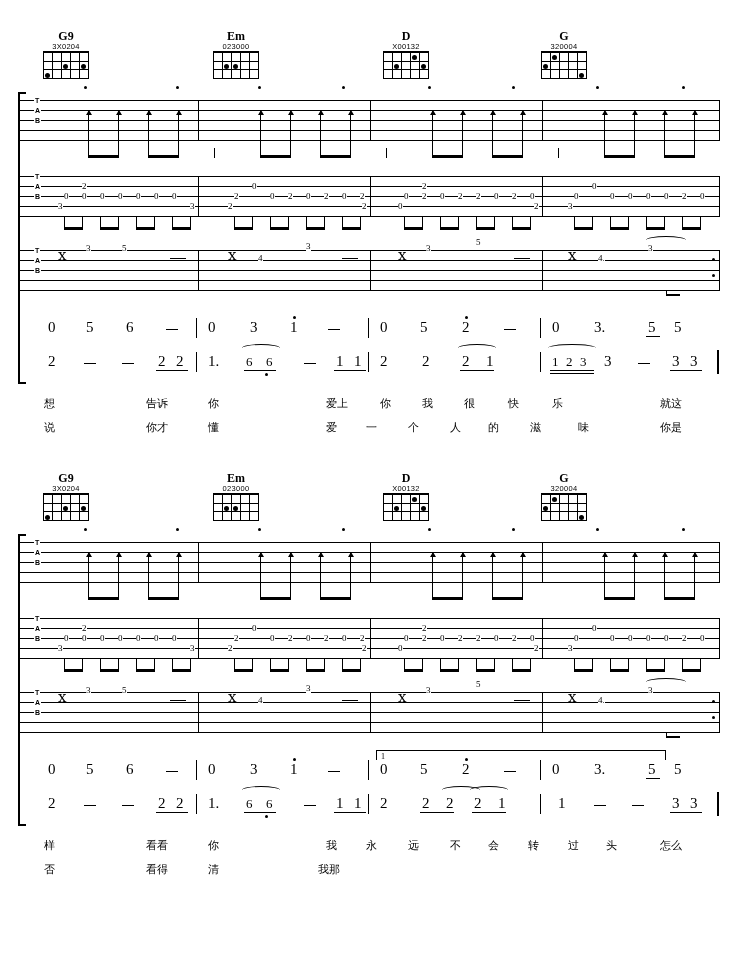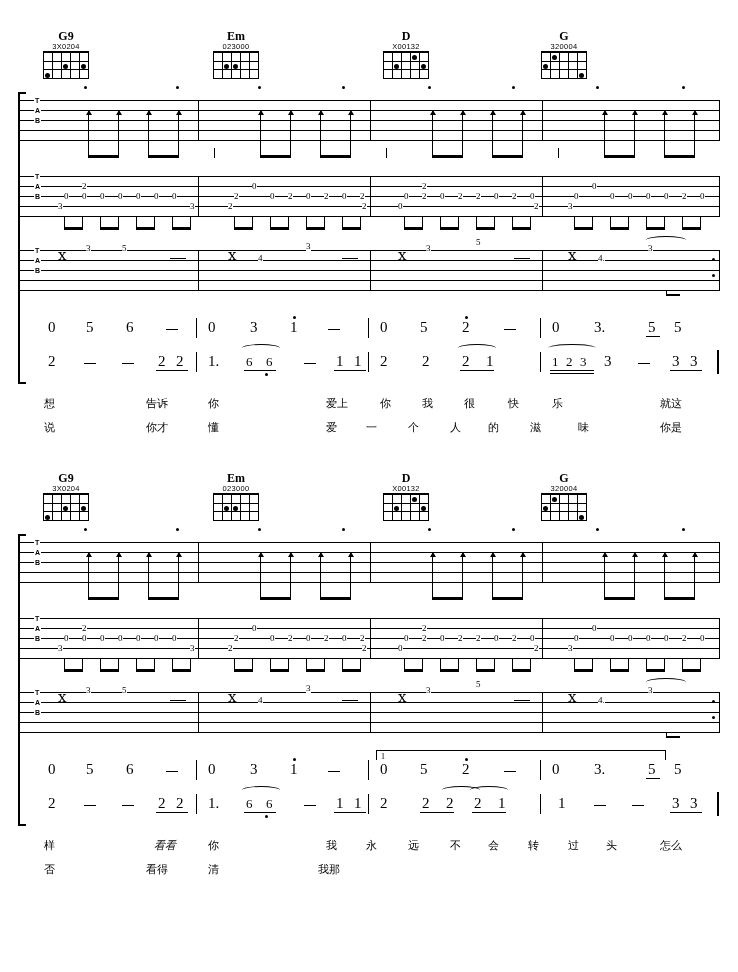--- a/index.html
+++ b/index.html
@@ -773,21 +773,21 @@
       <div class="dash" style="left:576px;top:9px;width:12px;"></div>
       <div class="dash" style="left:614px;top:9px;width:12px;"></div>
       <div class="melnum" style="left:654px;top:0;">3</div>
       <div class="melnum" style="left:672px;top:0;">3</div>
       <div class="underline" style="left:652px;top:16px;width:32px;"></div>
       <div class="barv thick" style="left:699px;top:-4px;height:24px;"></div>
     </div>
 
     <div style="position:absolute;left:0;top:306px;width:702px;height:16px;">
       <div class="lyric" style="left:26px;top:0;">样</div>
-      <div class="lyric" style="left:136px;top:0;font-style:italic;">看看</div>
+      <div class="lyric" style="left:128px;top:0;">看看</div>
       <div class="lyric" style="left:190px;top:0;">你</div>
       <div class="lyric" style="left:308px;top:0;">我</div>
       <div class="lyric" style="left:348px;top:0;">永</div>
       <div class="lyric" style="left:390px;top:0;">远</div>
       <div class="lyric" style="left:432px;top:0;">不</div>
       <div class="lyric" style="left:470px;top:0;">会</div>
       <div class="lyric" style="left:510px;top:0;">转</div>
       <div class="lyric" style="left:550px;top:0;">过</div>
       <div class="lyric" style="left:588px;top:0;">头</div>
       <div class="lyric" style="left:642px;top:0;">怎么</div>

